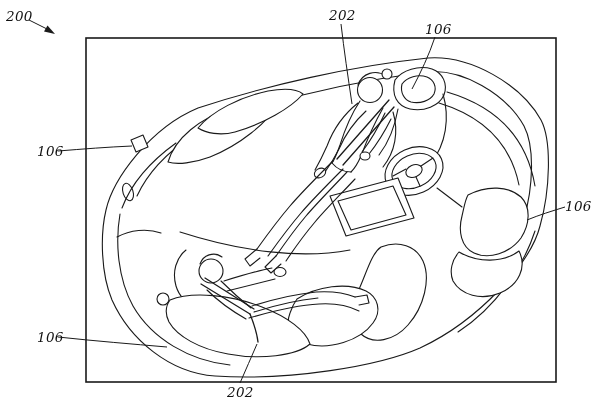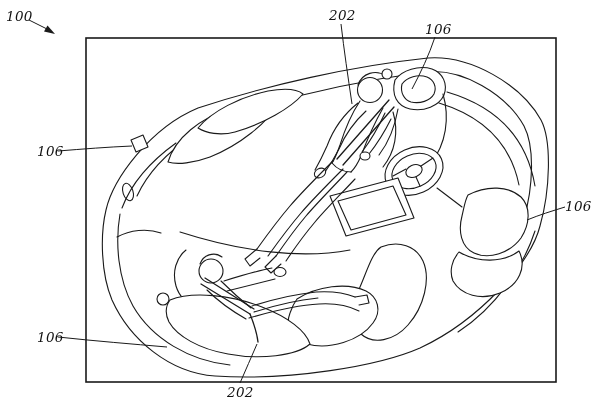--- a/index.html
+++ b/index.html
@@ -153,21 +153,21 @@
       <path fill="#1a1a1a" stroke="none" d="M 55 34 L 44 31.5 L 47.5 25.5 Z"></path>
       <path d="M 341 24 C 344 50 348 77 352 104"></path>
       <path d="M 435 37 C 429 55 421 72 412 89"></path>
       <path d="M 58 151 C 83 149 108 147 132 146"></path>
       <path d="M 565 207 C 552 211 539 215 527 220"></path>
       <path d="M 58 337 C 95 341 132 344 167 347"></path>
       <path d="M 240 383 C 246 370 251 357 257 344"></path>
     </g>
   </svg>
 
-  <div class="ref ref-100">100</div>
+  <div class="ref ref-100">200</div>
   <div class="ref ref-202-top">202</div>
   <div class="ref ref-106-top">106</div>
   <div class="ref ref-106-left">106</div>
   <div class="ref ref-106-right">106</div>
   <div class="ref ref-106-bl">106</div>
   <div class="ref ref-202-bottom">202</div>
 
 </div>
 
 </body></html>

